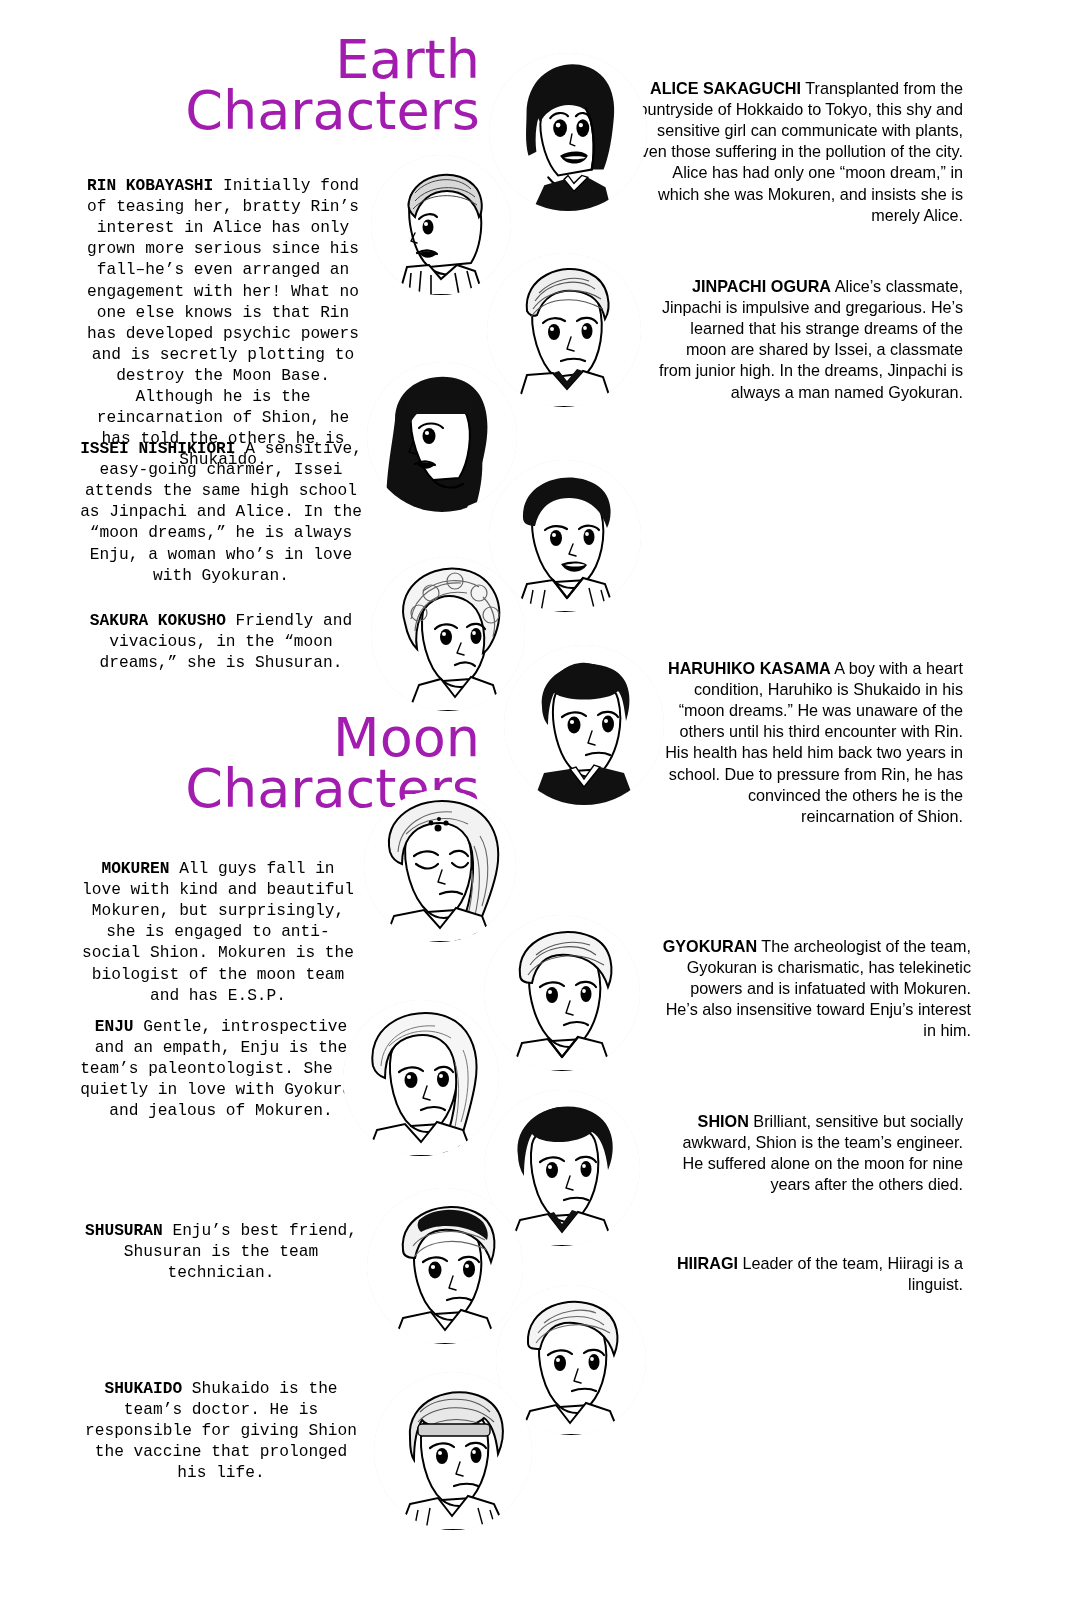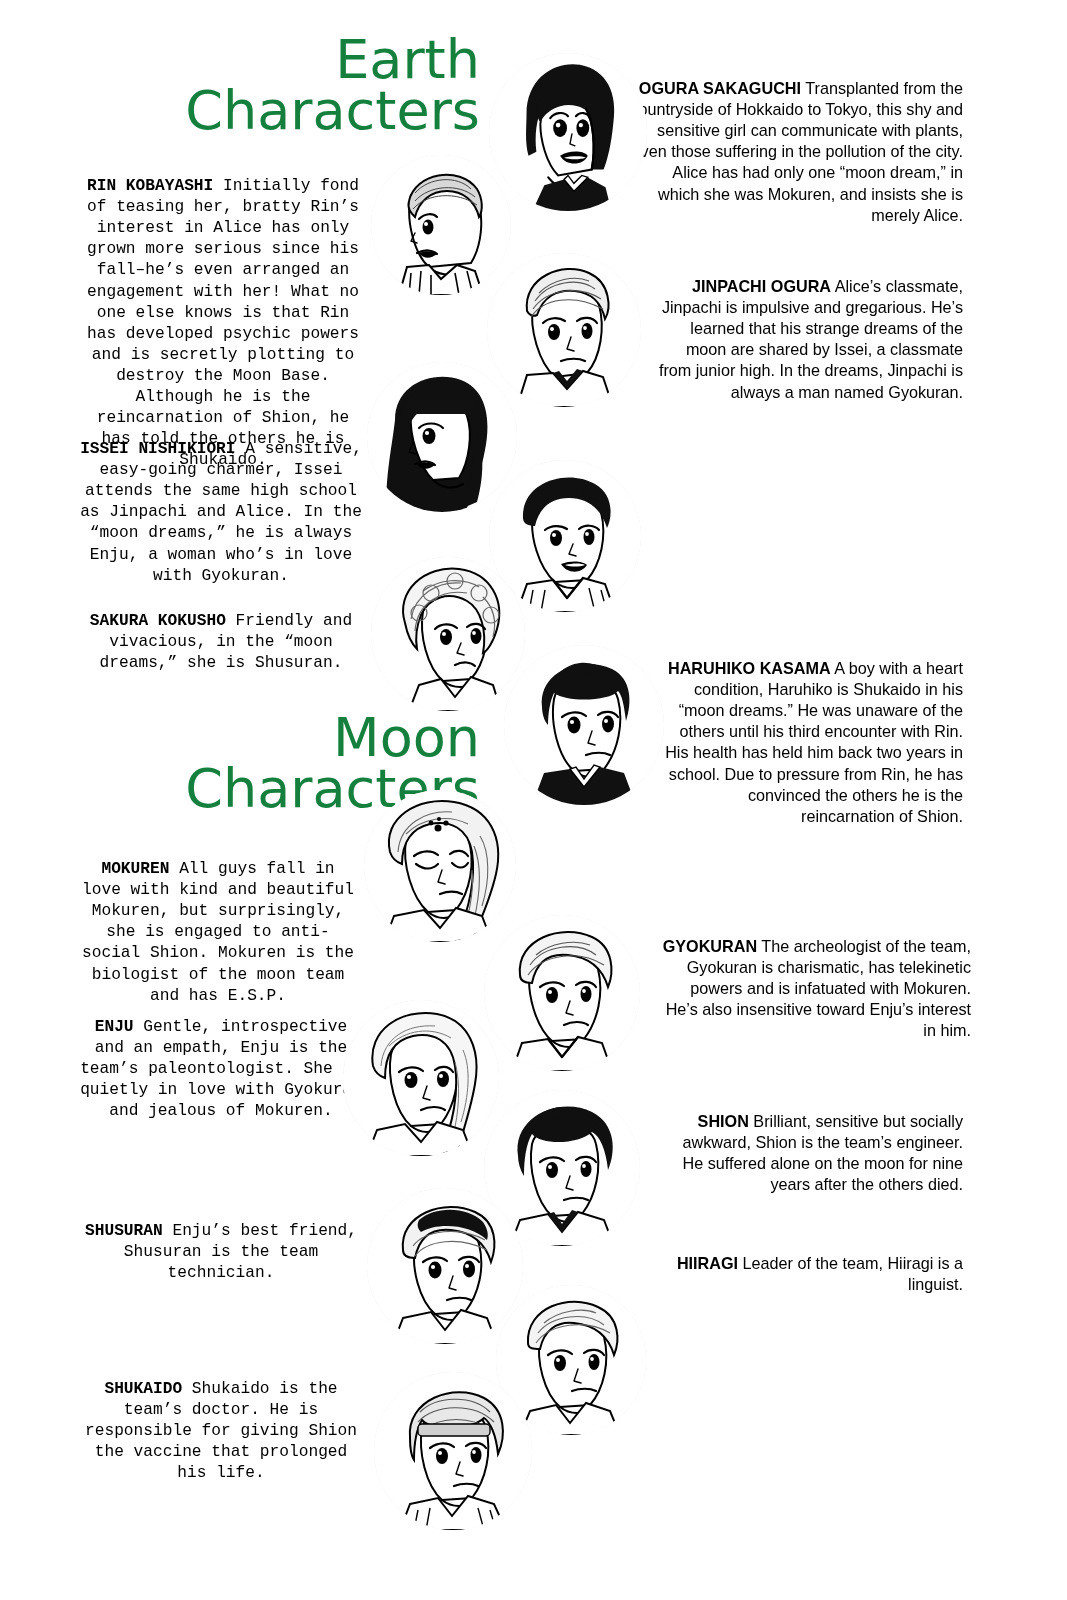--- a/index.html
+++ b/index.html
@@ -23,21 +23,21 @@
   }
 
   
   .section-heading {
     position: absolute;
     text-align: right;
     font-family: "DejaVu Sans", sans-serif;
     font-weight: 400;
     line-height: 0.95;
     letter-spacing: 0px;
-    color: #15803d;
+    color: #a21caf;
   }
   .section-heading .line {
     display: block;
     font-size: 54px;
   }
 
   #earth-heading { left: 60px; top: 34px; width: 420px; }
   #moon-heading  { left: 60px; top: 712px; width: 420px; }
 
   
@@ -125,21 +125,21 @@
 
   <p class="entry left" id="e-issei">
     <span class="name">ISSEI NISHIKIORI</span><span> A sensitive, easy-going charmer, Issei attends the same high school as Jinpachi and Alice. In the “moon dreams,” he is always Enju, a woman who’s in love with Gyokuran.</span>
   </p>
 
   <p class="entry left" id="e-sakura">
     <span class="name">SAKURA KOKUSHO</span><span> Friendly and vivacious, in the “moon dreams,” she is Shusuran.</span>
   </p>
 
   <p class="entry right" id="e-alice">
-    <span class="name">OGURA SAKAGUCHI</span><span> Transplanted from the countryside of Hokkaido to Tokyo, this shy and sensitive girl can communicate with plants, even those suffering in the pollution of the city. Alice has had only one “moon dream,” in which she was Mokuren, and insists she is merely Alice.</span>
+    <span class="name">ALICE SAKAGUCHI</span><span> Transplanted from the countryside of Hokkaido to Tokyo, this shy and sensitive girl can communicate with plants, even those suffering in the pollution of the city. Alice has had only one “moon dream,” in which she was Mokuren, and insists she is merely Alice.</span>
   </p>
 
   <p class="entry right" id="e-jinpachi">
     <span class="name">JINPACHI OGURA</span><span> Alice’s classmate, Jinpachi is impulsive and gregarious. He’s learned that his strange dreams of the moon are shared by Issei, a classmate from junior high. In the dreams, Jinpachi is always a man named Gyokuran.</span>
   </p>
 
 
   <p class="entry right" id="e-haruhiko">
     <span class="name">HARUHIKO KASAMA</span><span> A boy with a heart condition, Haruhiko is Shukaido in his “moon dreams.” He was unaware of the others until his third encounter with Rin. His health has held him back two years in school. Due to pressure from Rin, he has convinced the others he is the reincarnation of Shion.</span>
   </p>

